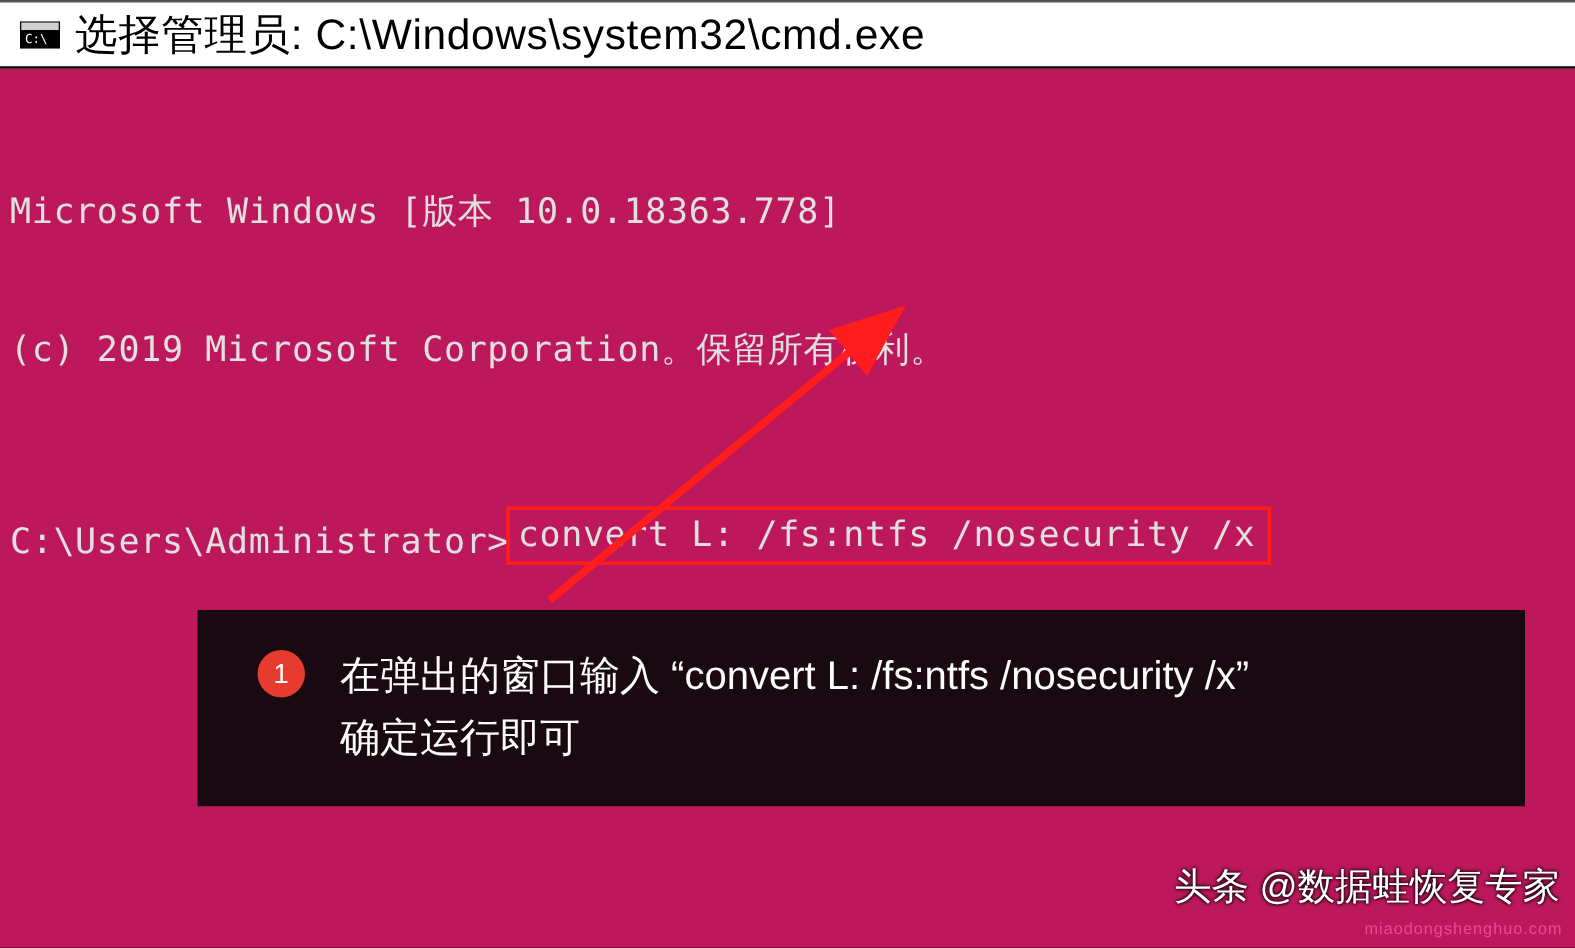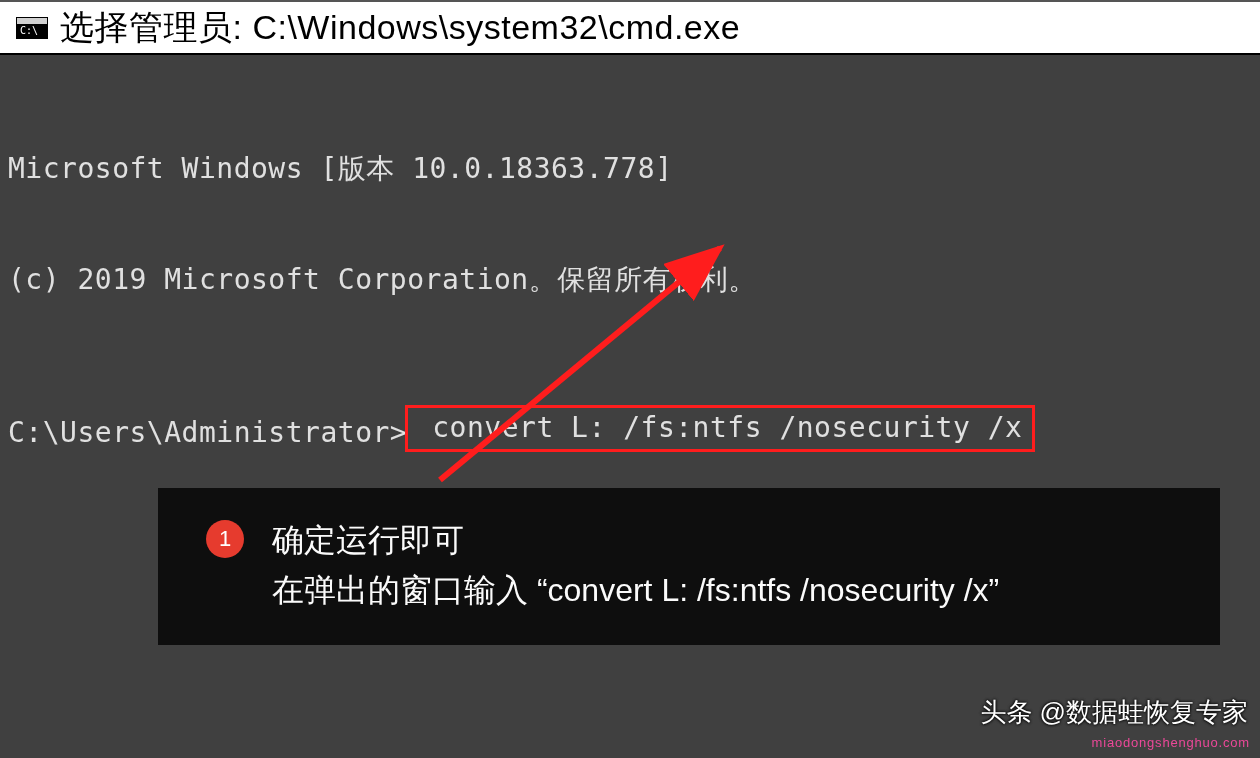--- a/index.html
+++ b/index.html
@@ -37,40 +37,40 @@
     letter-spacing: 0.5px;
     white-space: nowrap;
   }
 
   
   .terminal {
     position: absolute;
     left: 0; right: 0;
     top: 55px;
     bottom: 0;
-    background: #404040;
+    background: #be185d;
     padding: 22px 8px 8px 8px;
     font-family: "NSimSun","SimSun","Consolas",monospace;
     font-size: 28px;
     line-height: 1.32;
     color: #e0e0e0;
     letter-spacing: 0.5px;
     white-space: pre;
   }
   .term-line { display: block; }
 
   .prompt-row {
     display: flex;
     align-items: flex-end;
     margin-top: 32px;
   }
   .prompt-path { color:#e0e0e0; }
   .cmd-box {
     border: 3px solid #ff1d1d;
-    padding: 2px 10px 2px 24px;
+    padding: 2px 10px 2px 6px;
     color:#e0e0e0;
     margin-left: -2px;
   }
 
   
   .arrow-svg {
     position: absolute;
     pointer-events: none;
   }
 
@@ -105,21 +105,21 @@
     font-family: "Microsoft YaHei","SimHei",sans-serif;
     white-space: normal;
   }
 
   
   .watermark-main {
     position: absolute;
     right: 12px;
     bottom: 28px;
     color: #fff;
-    font-size: 26px;
+    font-size: 30px;
     text-shadow: 0 0 3px #000, 0 0 3px #000;
     font-family: "Microsoft YaHei",sans-serif;
   }
   .watermark-sub {
     position: absolute;
     right: 10px;
     bottom: 8px;
     color: #ec4899;
     font-size: 13px;
     letter-spacing: 0.8px;
@@ -154,19 +154,19 @@
     <marker id="arrowhead" markerWidth="10" markerHeight="8" refX="9" refY="4" orient="auto">
       <polygon points="0 0, 10 4, 0 8" fill="#ff1d1d"></polygon>
     </marker>
   </defs>
   <line x1="440" y1="480" x2="720" y2="248" stroke="#ff1d1d" stroke-width="6" marker-end="url(#arrowhead)"></line>
 </svg>
 
 <div class="annotation">
   <div class="step-badge">1</div>
   <div class="annotation-text">
+    <div>在弹出的窗口输入 “convert L: /fs:ntfs /nosecurity /x”</div>
     <div>确定运行即可</div>
-    <div>在弹出的窗口输入 “convert L: /fs:ntfs /nosecurity /x”</div>
   </div>
 </div>
 
 <div class="watermark-main">头条 @数据蛙恢复专家</div>
 <div class="watermark-sub">miaodongshenghuo.com</div>
 
 </body></html>

